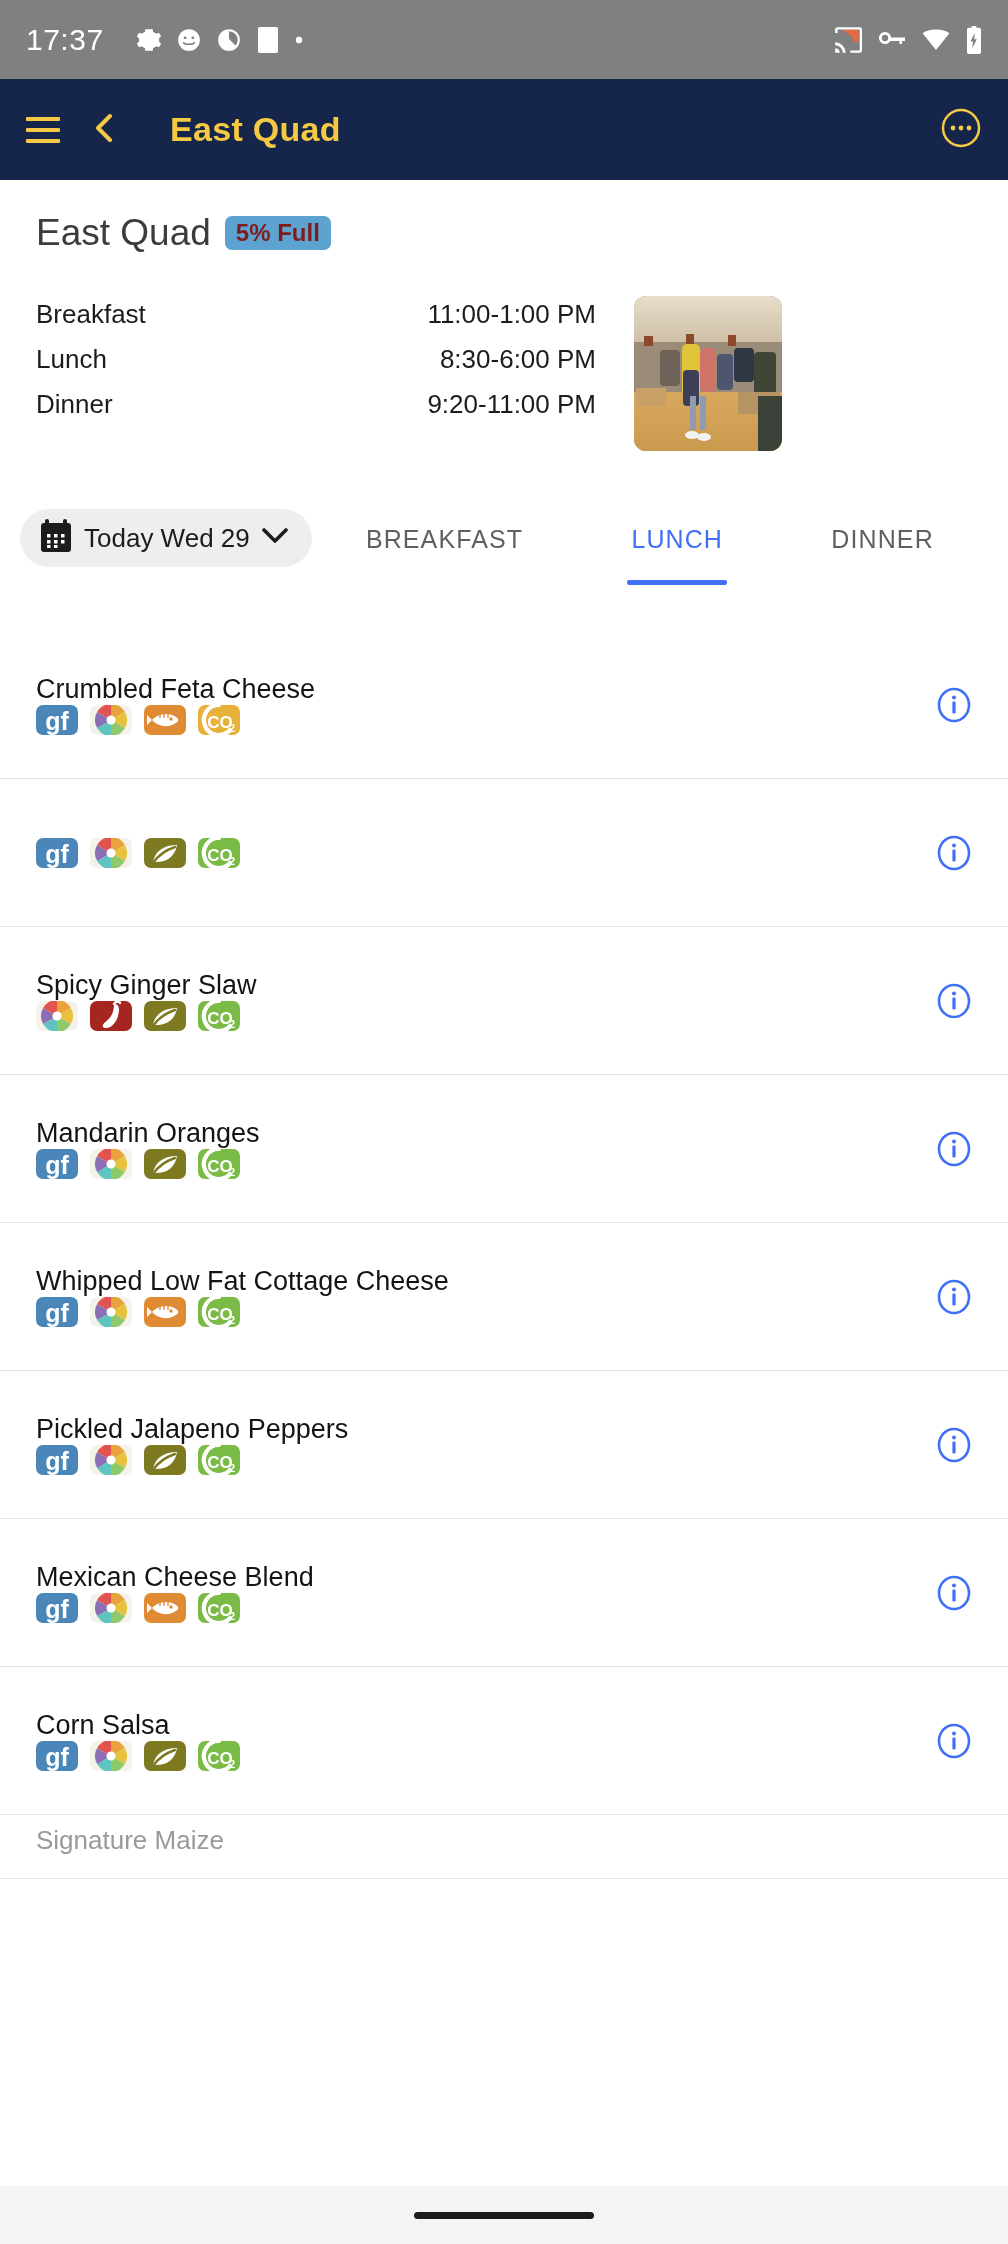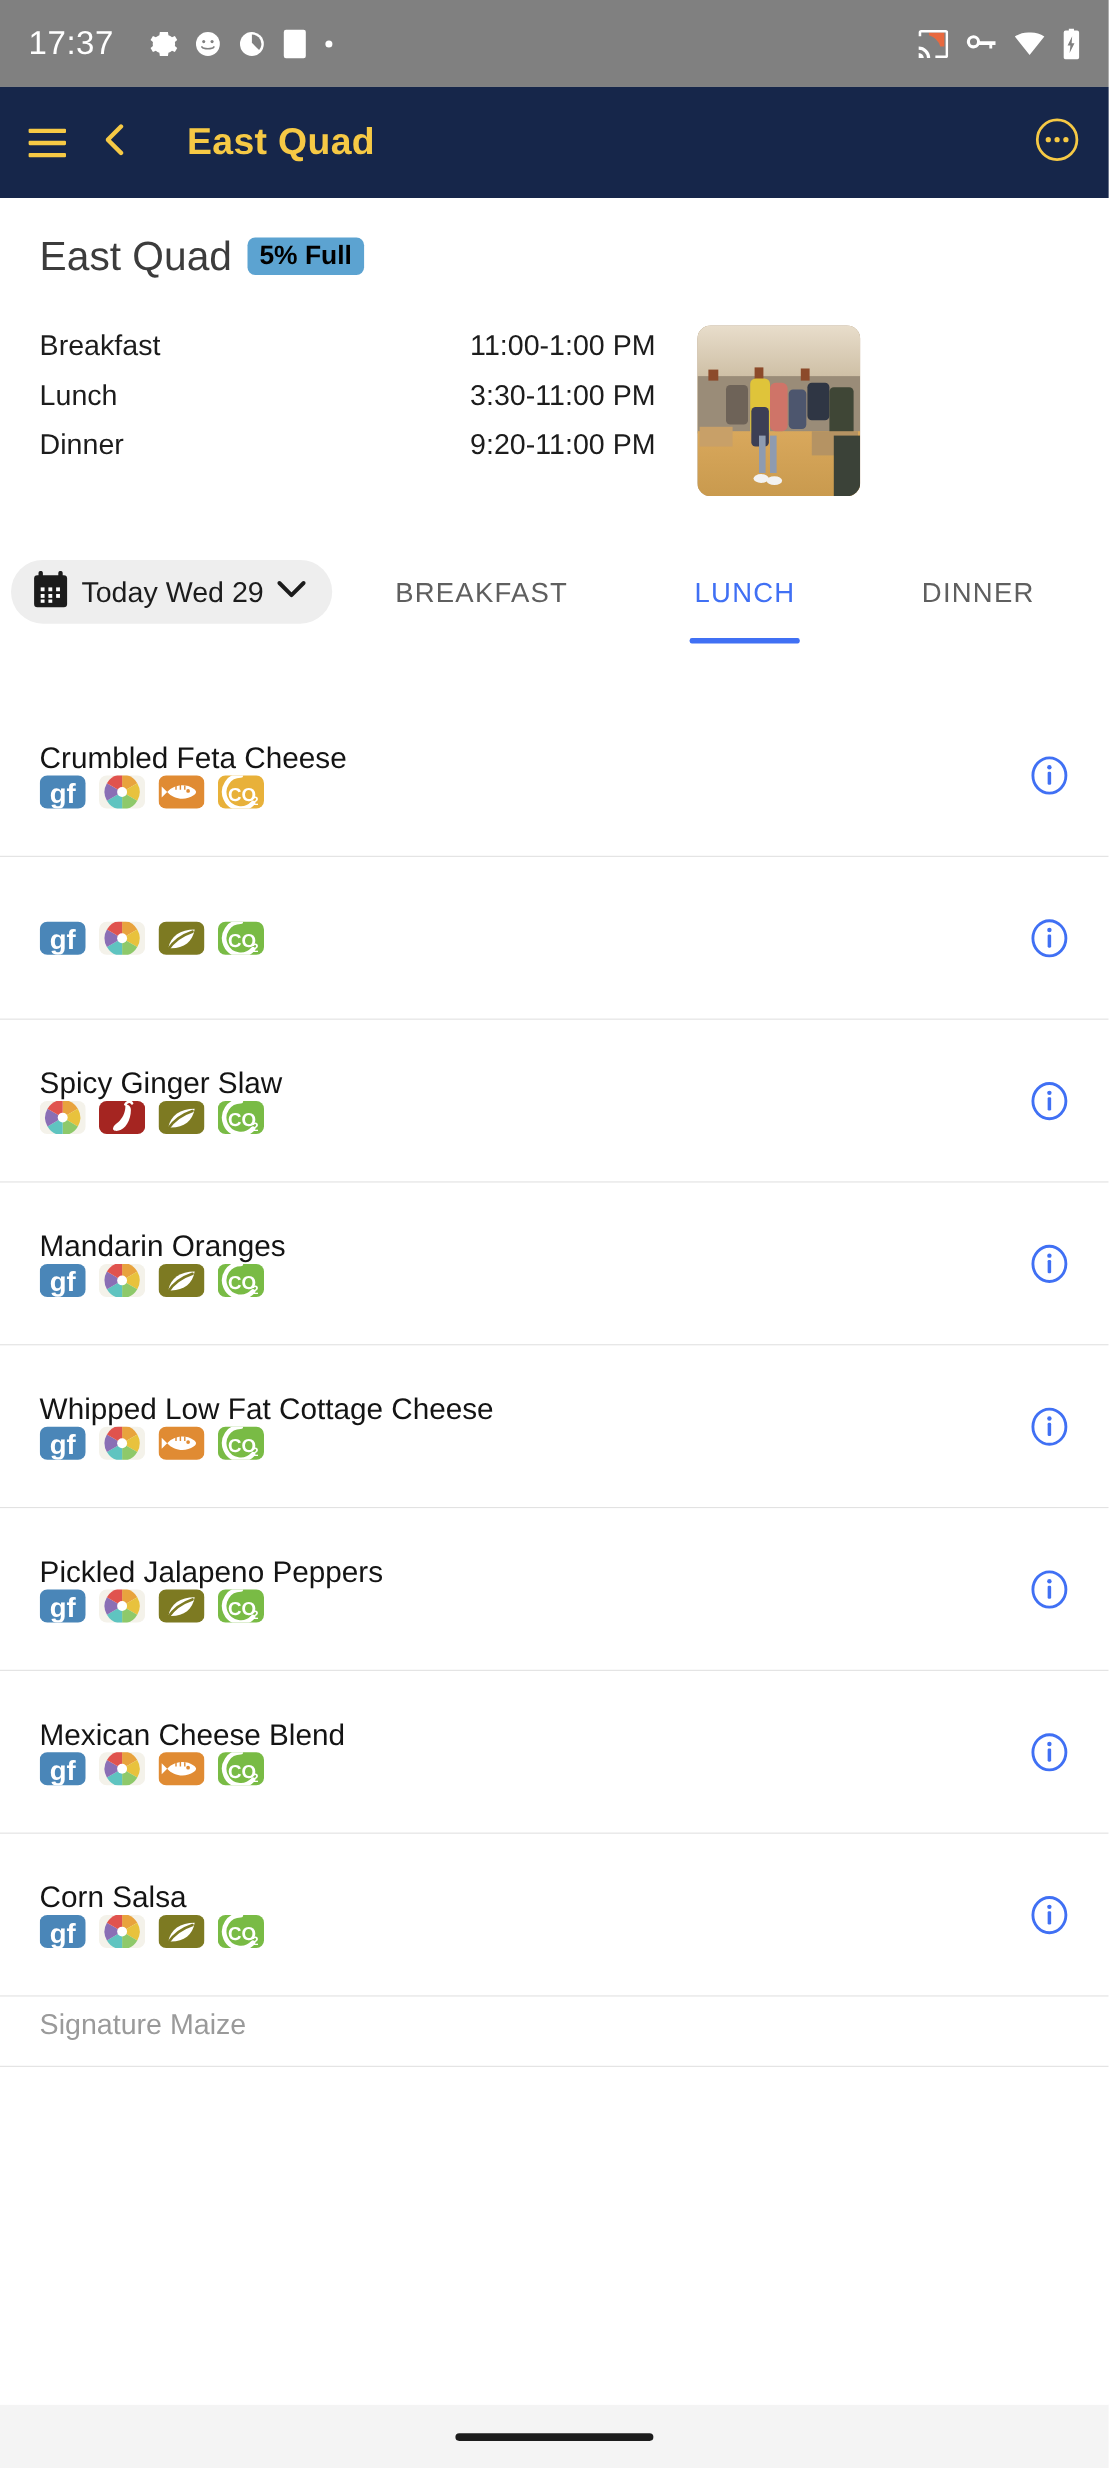--- a/index.html
+++ b/index.html
@@ -36,36 +36,36 @@
   .hamburger span { display:block; height:4px; background:#f6c945; border-radius:1px; }
   .backarrow { margin-left: 36px; cursor:pointer; }
 
   
   .content { flex: 1; background: #fff; overflow: hidden; position: relative; }
 
   .page-head { padding: 32px 36px 0 36px; }
   .title-row { display:flex; align-items:center; gap:14px; }
   .page-title { font-size: 37px; color: #3c3c3c; font-weight: 400; }
   .badge {
-    background: #5ca3d1; color:#000000; font-size: 24px; font-weight: bold;
+    background: #5ca3d1; color:#7f1d1d; font-size: 24px; font-weight: bold;
     padding: 4px 11px; border-radius: 7px; line-height: 1.1;
   }
 
   .hours-block { display:flex; padding: 38px 36px 0 36px; align-items:flex-start; }
   .hours-table { flex: 1; max-width: 560px; }
   .hours-row { display:flex; justify-content:space-between; font-size: 26px; color:#1c1c1c; padding: 7px 0; }
   .hours-row .hr-name { }
   .hours-row .hr-time { }
   .hall-photo {
     width: 148px; height: 155px; border-radius: 12px; margin-left: 38px; margin-top: 4px;
     overflow:hidden; position:relative; background:#c8b69c; flex:0 0 148px;
   }
 
   
-  .tabrow { display:flex; align-items:flex-start; padding: 0 10px; margin-top: 58px; }
+  .tabrow { display:flex; align-items:flex-start; padding: 0 20px; margin-top: 58px; }
   .datepill {
     display:flex; align-items:center; gap:12px;
     background:#eeeeee; border-radius: 40px; padding: 12px 24px 12px 20px; cursor:pointer;
     height: 58px;
   }
   .datepill .dp-label { font-size: 26px; color:#1c1c1c; }
   .tabs { display:flex; align-items:flex-start; flex:1; justify-content:space-around; padding-top: 10px; }
   .tab { font-size: 25px; letter-spacing: 1.1px; color:#5f5f5f; padding: 6px 4px 0 4px; cursor:pointer; text-align:center; }
   .tab.active { color:#4070f4; }
   .tab-underline { height:5px; background:#4070f4; margin-top:26px; border-radius:2px; width:100%; }
@@ -191,21 +191,21 @@
     </div>
 
     <div class="hours-block">
       <div class="hours-table">
         <div class="hours-row">
           <span class="hr-name">Breakfast</span>
           <span class="hr-time">11:00-1:00 PM</span>
         </div>
         <div class="hours-row">
           <span class="hr-name">Lunch</span>
-          <span class="hr-time">3:30-11:00 PM</span>
+          <span class="hr-time">8:30-6:00 PM</span>
         </div>
         <div class="hours-row">
           <span class="hr-name">Dinner</span>
           <span class="hr-time">9:20-11:00 PM</span>
         </div>
       </div>
       <div class="hall-photo">
         <svg width="148" height="155" viewBox="0 0 148 155" preserveAspectRatio="none">
           <defs>
             <linearGradient id="ceil" x1="0" y1="0" x2="0" y2="1">

